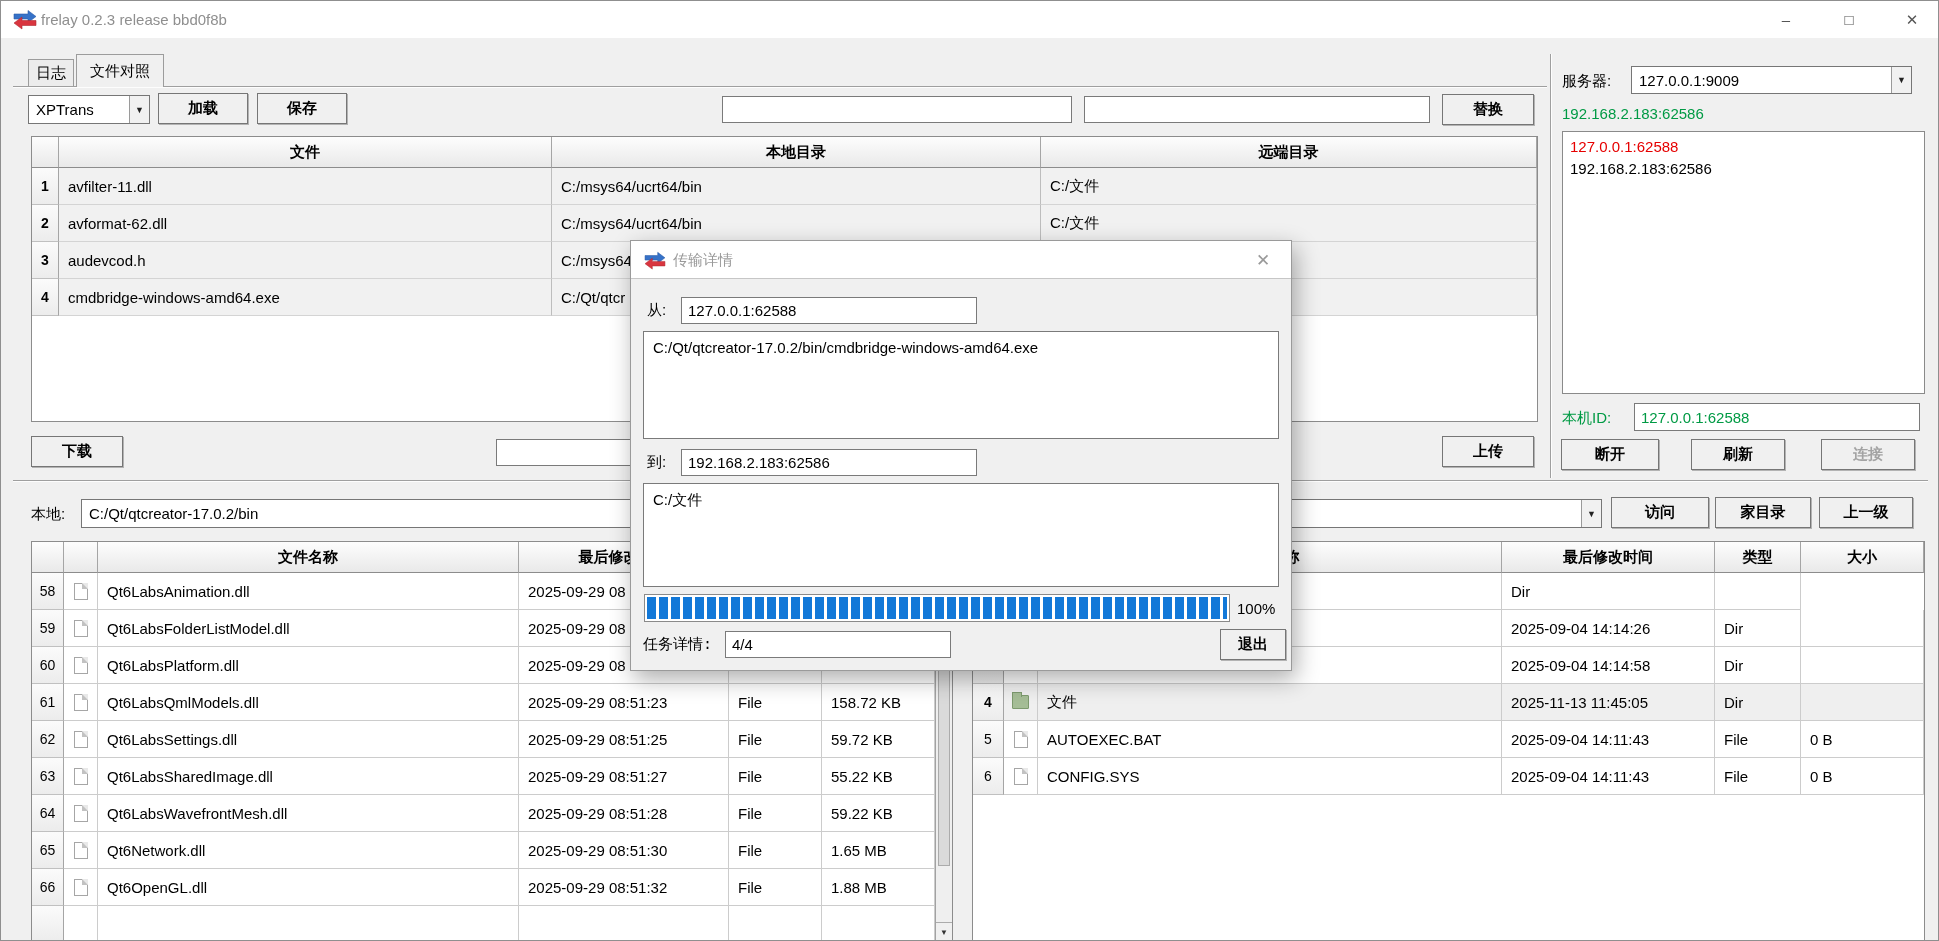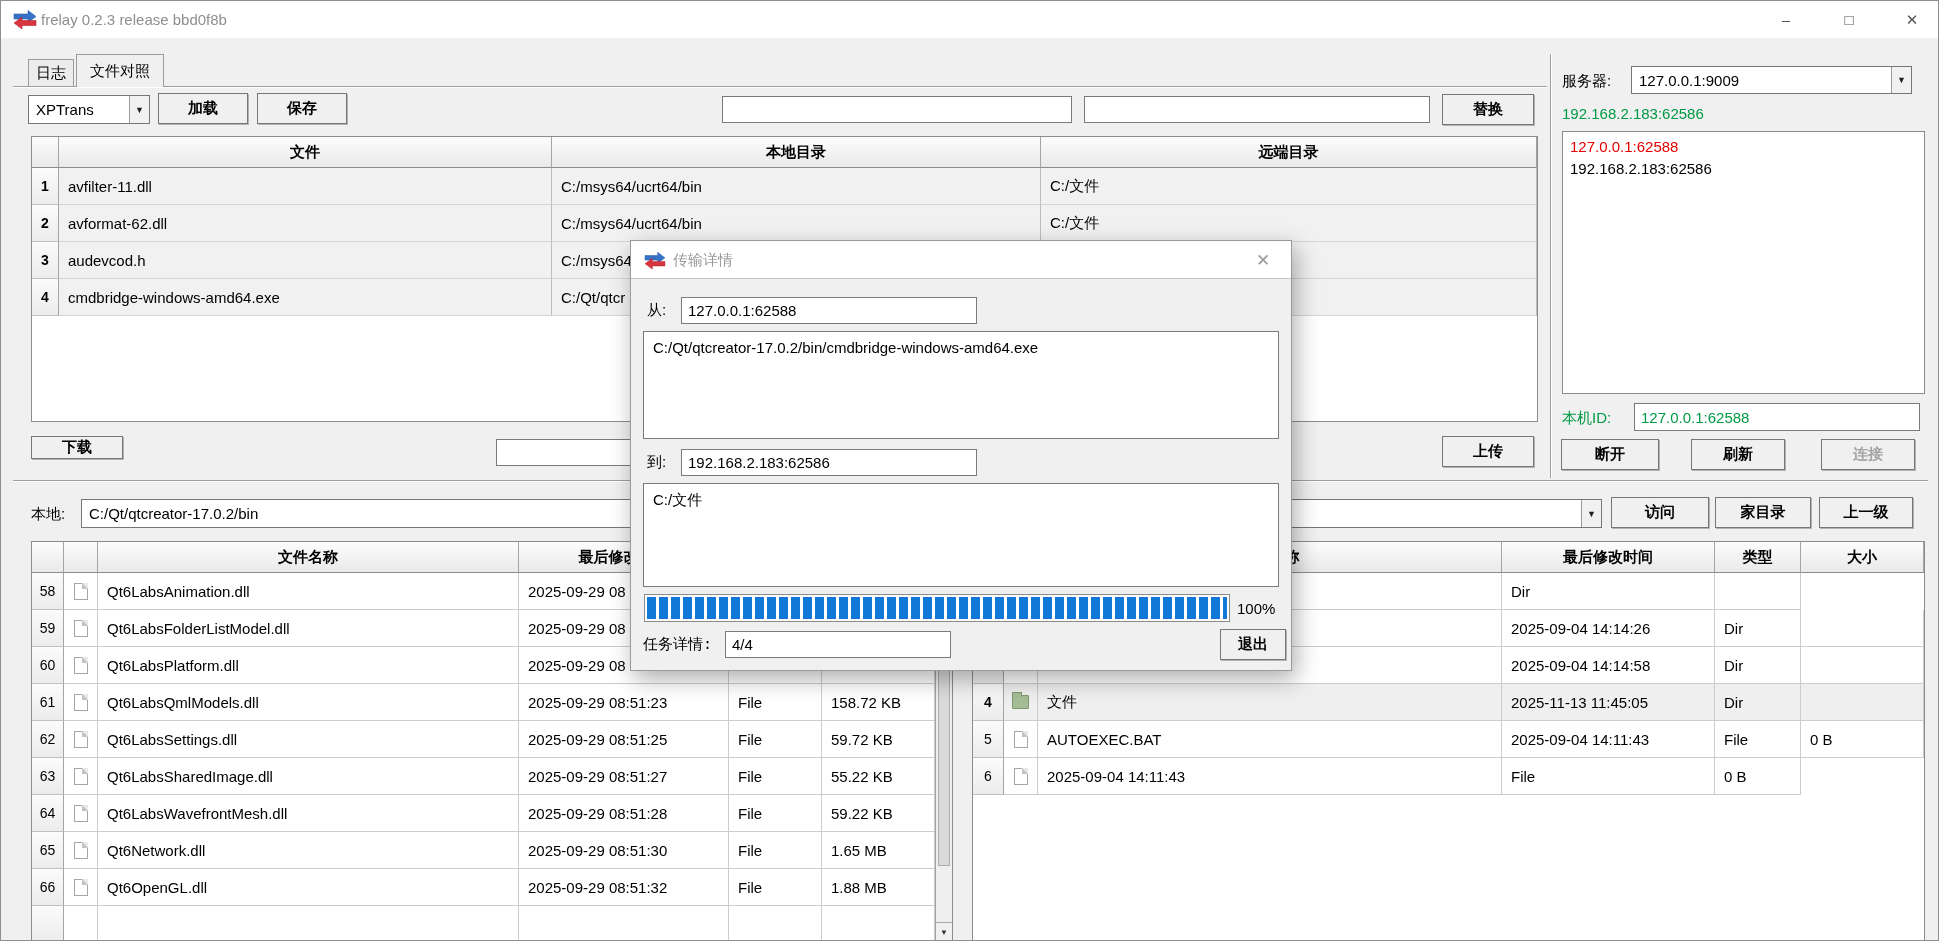--- a/index.html
+++ b/index.html
@@ -129,21 +129,21 @@
       <div class="td"></div>
     </div>
     <div class="tr crow" style="grid-template-columns:27px 493px 489px 496px;">
       <div class="gut">4</div>
       <div class="td">cmdbridge-windows-amd64.exe</div>
       <div class="td">C:/Qt/qtcr</div>
       <div class="td"></div>
     </div>
   </div>
 
-  <div class="btn" style="left:30px;top:435px;width:92px;height:23px;">下载</div>
+  <div class="btn" style="left:30px;top:435px;width:92px;height:31px;">下载</div>
   <input class="field" style="left: 495px; top: 438px; width: 211px; height: 27px;" value="">
   <div class="btn" style="left:1441px;top:435px;width:92px;height:31px;">上传</div>
 
   <div class="paneline" style="left:12px;top:479px;width:1915px;"></div>
   <div class="vgroove" style="left:1549px;top:53px;height:424px;"></div>
 
   <div class="label" style="left:1561px;top:66px;height:28px;">服务器:</div>
   <div class="combo" style="left:1630px;top:65px;width:281px;height:28px;">
     <span class="val">127.0.0.1:9009</span>
     <span class="arr">▼</span>
@@ -331,20 +331,21 @@
       <div class="td">AUTOEXEC.BAT</div>
       <div class="td">2025-09-04 14:11:43</div>
       <div class="td">File</div>
       <div class="td">0 B</div>
     </div>
     <div class="tr" style="grid-template-columns:31px 34px 464px 213px 86px 123px;">
       <div class="gut">6</div>
       <div class="td ic">
           <span class="icon-file"></span>
         </div>
+      <div class="td">CONFIG.SYS</div>
       <div class="td">2025-09-04 14:11:43</div>
       <div class="td">File</div>
       <div class="td">0 B</div>
     </div>
   </div>
 
   <div class="modal">
     <div class="mtitle">
       <svg class="abs" style="left:13px;top:10px;" width="22" height="19" viewBox="0 0 24 21">
         <path d="M1 5 H15 V1.5 L23 7.5 L15 13.5 V10 H1 Z" fill="#3672c8" stroke="#2b5ca8" stroke-width="0.6"></path>

